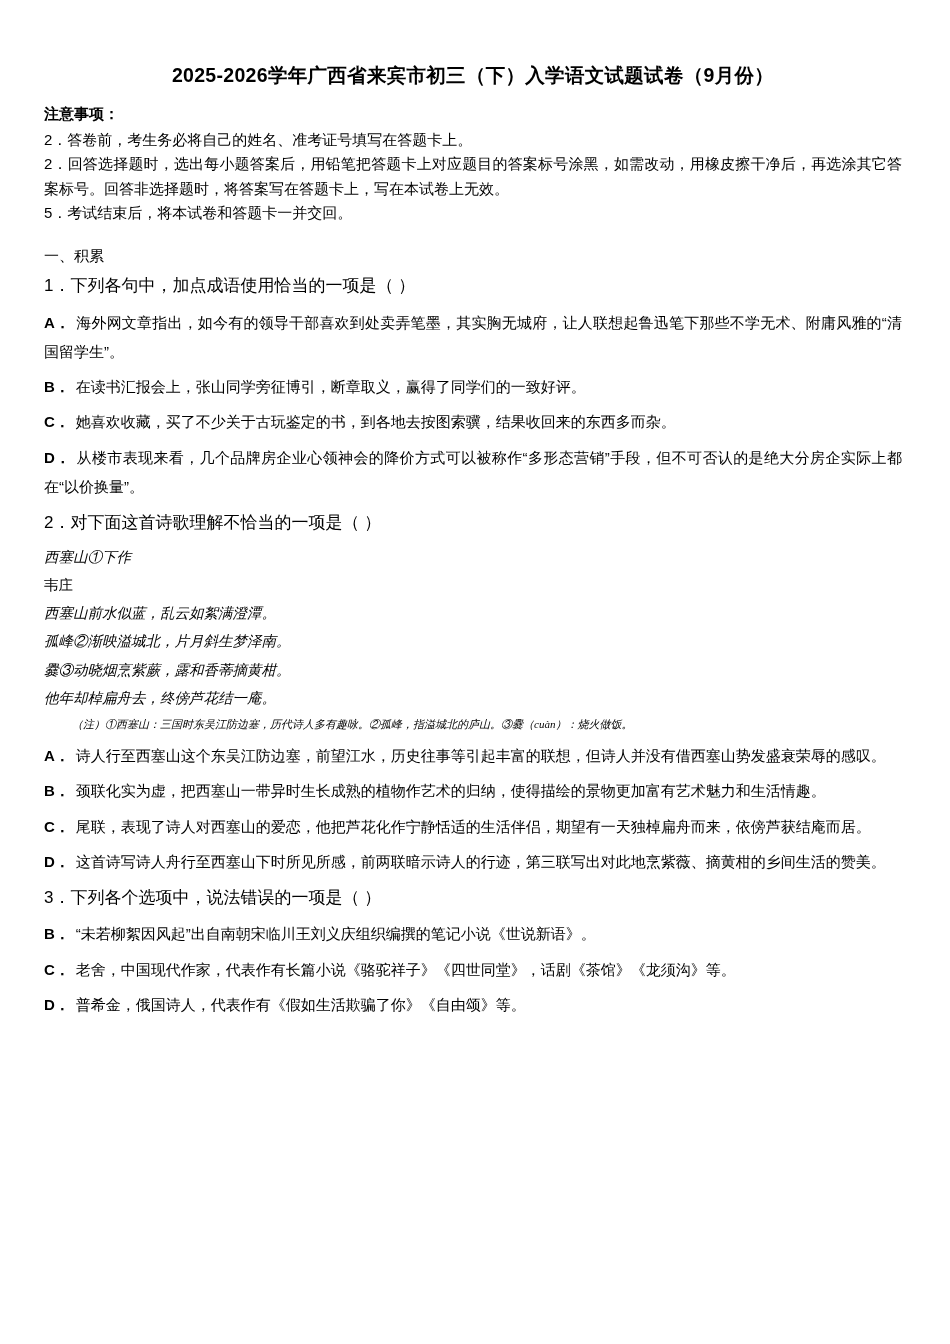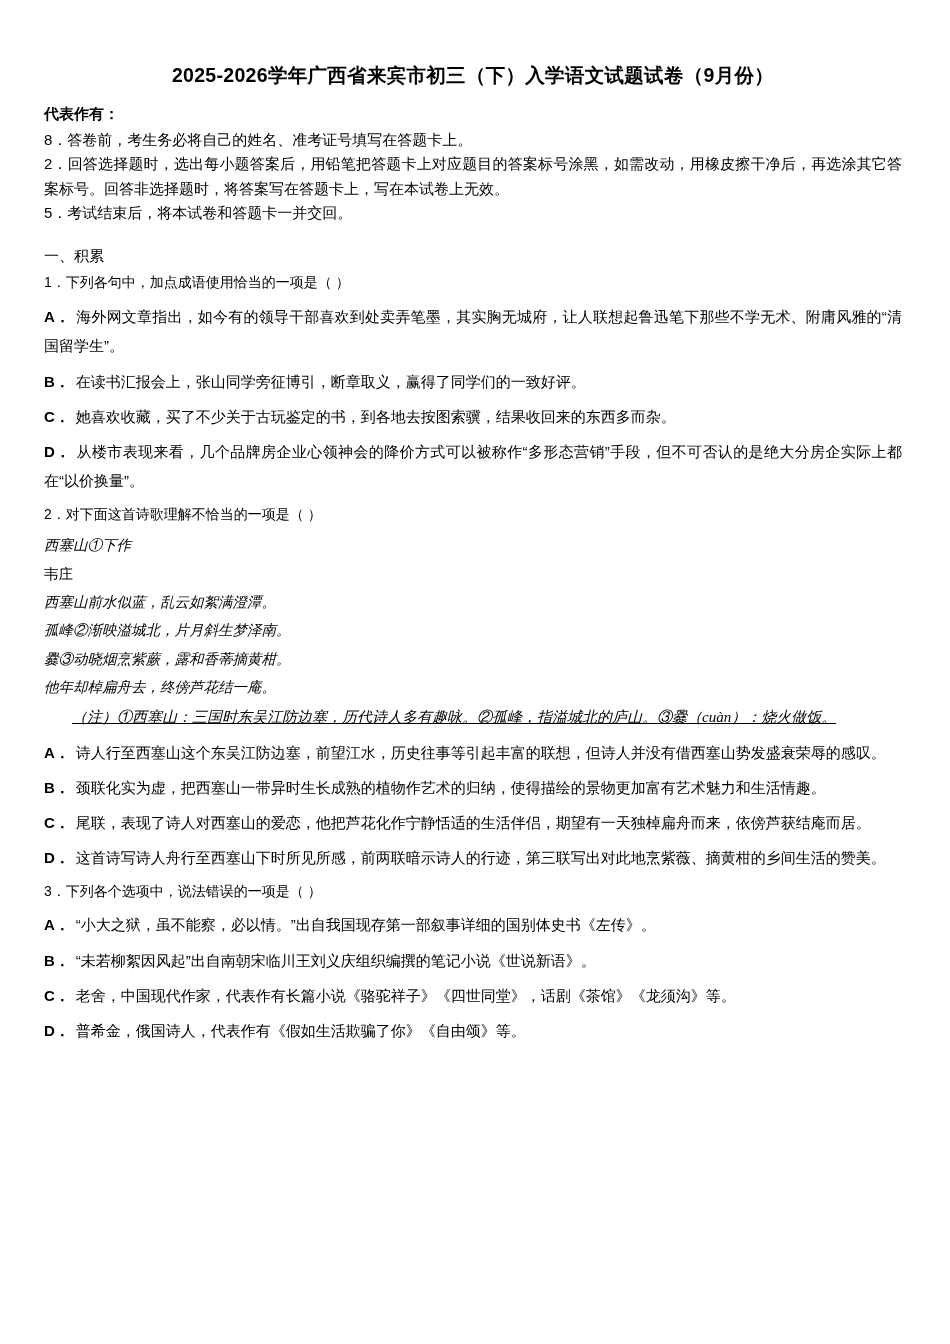--- a/index.html
+++ b/index.html
@@ -40,21 +40,21 @@
     margin: 0;
     font-family: "Liberation Sans", "DejaVu Sans", sans-serif;
     text-align: justify;
   }
   .section-head {
     font-size: 15px;
     margin: 22px 0 4px 0;
     font-family: "Liberation Sans", "DejaVu Sans", sans-serif;
   }
   .q-stem {
-    font-size: 14px;
+    font-size: 17px;
     line-height: 1.85;
     margin: 4px 0 2px 0;
     font-family: "Liberation Sans", "DejaVu Sans", sans-serif;
   }
   .opt {
     font-size: 15px;
     line-height: 1.95;
     margin: 6px 0 6px 0;
     text-align: justify;
     font-family: "Liberation Sans", "DejaVu Sans", sans-serif;
@@ -73,40 +73,39 @@
     font-family: Liberation Sans, sans-serif;
     margin: 0;
   }
   .poem-author {
     font-size: 14.5px;
     line-height: 1.95;
     font-family: "Liberation Serif", "DejaVu Serif", serif;
     margin: 0;
   }
   .poem-note {
-    font-size: 15px;
+    font-size: 11px;
     line-height: 1.9;
     font-style: italic;
     font-family: "Liberation Serif", "DejaVu Serif", serif;
     margin: 2px 0 4px 0;
     text-indent: 28px;
     text-align: justify;
-    text-decoration: underline;
   }
 </style>
 </head>
 <body>
 
 <div class="page">
 
   <h1 class="doc-title">2025-2026学年广西省来宾市初三（下）入学语文试题试卷（9月份）</h1>
 
   <div>
-    <div class="notice-head">代表作有：</div>
-    <p class="notice-line">8．答卷前，考生务必将自己的姓名、准考证号填写在答题卡上。</p>
+    <div class="notice-head">注意事项：</div>
+    <p class="notice-line">2．答卷前，考生务必将自己的姓名、准考证号填写在答题卡上。</p>
     <p class="notice-line">2．回答选择题时，选出每小题答案后，用铅笔把答题卡上对应题目的答案标号涂黑，如需改动，用橡皮擦干净后，再选涂其它答案标号。回答非选择题时，将答案写在答题卡上，写在本试卷上无效。</p>
     <p class="notice-line">5．考试结束后，将本试卷和答题卡一并交回。</p>
   </div>
 
   <div class="section-head">一、积累</div>
 
   <div>
     <p class="q-stem">1．下列各句中，加点成语使用恰当的一项是（        ）</p>
     <p class="opt">
       <span class="lab">A．</span><span>海外网文章指出，如今有的领导干部喜欢到处卖弄笔墨，其实胸无城府，让人联想起鲁迅笔下那些不学无术、附庸风雅的“清国留学生”。</span>
@@ -143,23 +142,20 @@
       <span class="lab">C．</span><span>尾联，表现了诗人对西塞山的爱恋，他把芦花化作宁静恬适的生活伴侣，期望有一天独棹扁舟而来，依傍芦获结庵而居。</span>
     </p>
     <p class="opt">
       <span class="lab">D．</span><span>这首诗写诗人舟行至西塞山下时所见所感，前两联暗示诗人的行迹，第三联写出对此地烹紫薇、摘黄柑的乡间生活的赞美。</span>
     </p>
   </div>
 
   <div>
     <p class="q-stem">3．下列各个选项中，说法错误的一项是（        ）</p>
     <p class="opt">
-      <span class="lab">A．</span><span>“小大之狱，虽不能察，必以情。”出自我国现存第一部叙事详细的国别体史书《左传》。</span>
-    </p>
-    <p class="opt">
       <span class="lab">B．</span><span>“未若柳絮因风起”出自南朝宋临川王刘义庆组织编撰的笔记小说《世说新语》。</span>
     </p>
     <p class="opt">
       <span class="lab">C．</span><span>老舍，中国现代作家，代表作有长篇小说《骆驼祥子》《四世同堂》，话剧《茶馆》《龙须沟》等。</span>
     </p>
     <p class="opt">
       <span class="lab">D．</span><span>普希金，俄国诗人，代表作有《假如生活欺骗了你》《自由颂》等。</span>
     </p>
   </div>
 

